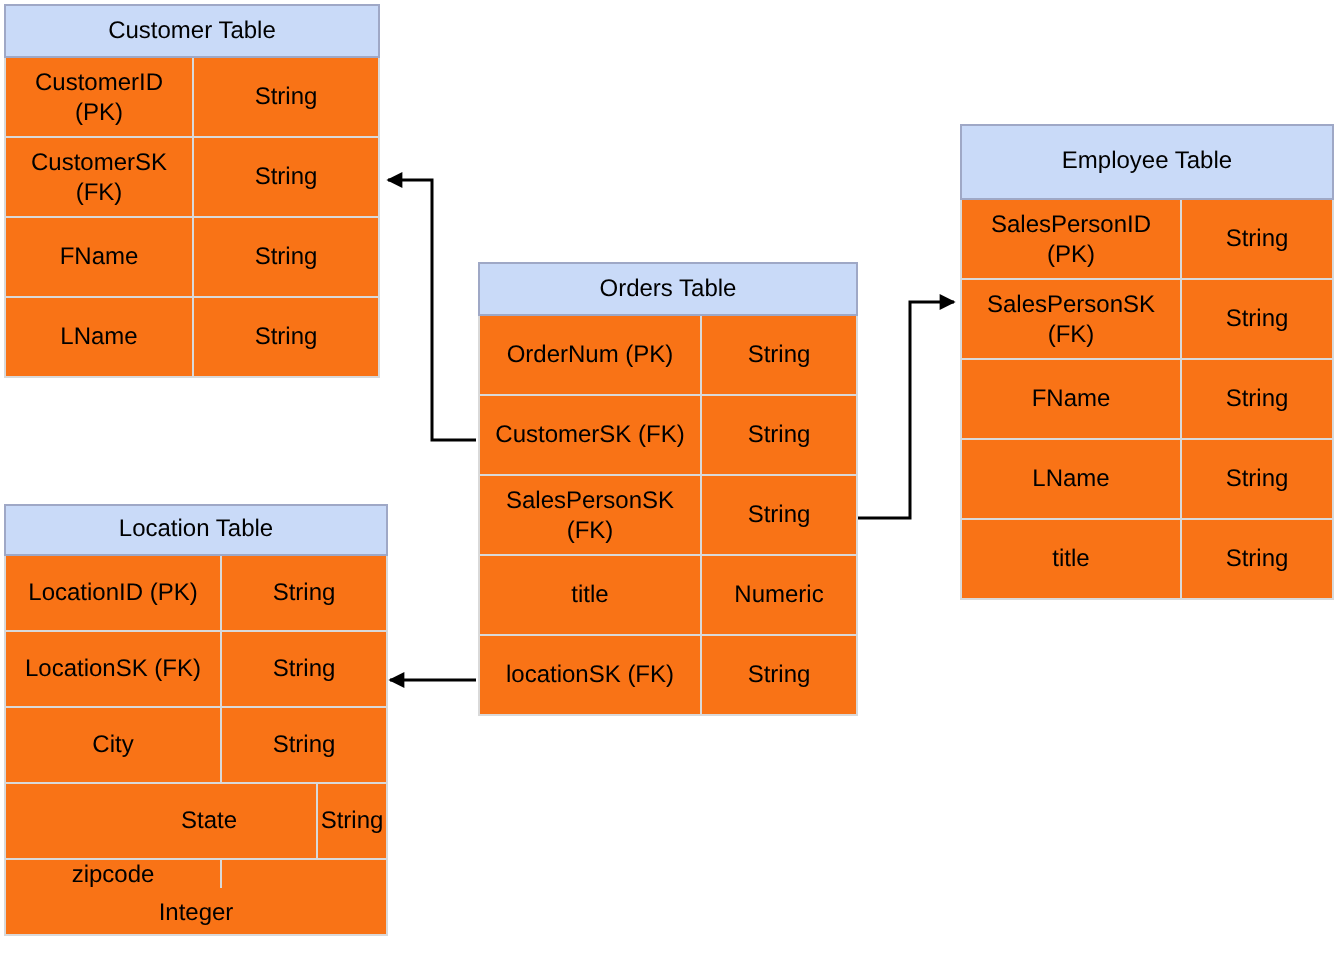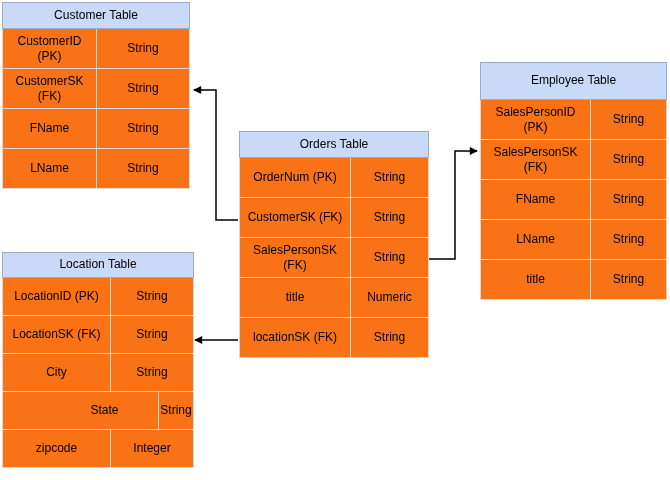--- a/index.html
+++ b/index.html
@@ -164,20 +164,20 @@
           <div class="erd-cell type">String</div>
         </div>
         <div class="erd-row" style="height: 38px; justify-content: flex-end;">
           <div class="erd-cell name" style="width: 108px;">City</div>
           <div class="erd-cell type">String</div>
         </div>
         <div class="erd-row" style="height: 38px; padding-left: 48px;">
           <div class="erd-cell name" style="width: 108px;">State</div>
           <div class="erd-cell type">String</div>
         </div>
-        <div class="erd-row" style="height: 38px;">
+        <div class="erd-row" style="height: 38px; flex-direction: column;">
           <div class="erd-cell name" style="width: 108px;">zipcode</div>
           <div class="erd-cell type">Integer</div>
         </div>
       </div>
   </div>
 
 </div>
 
 </body></html>

